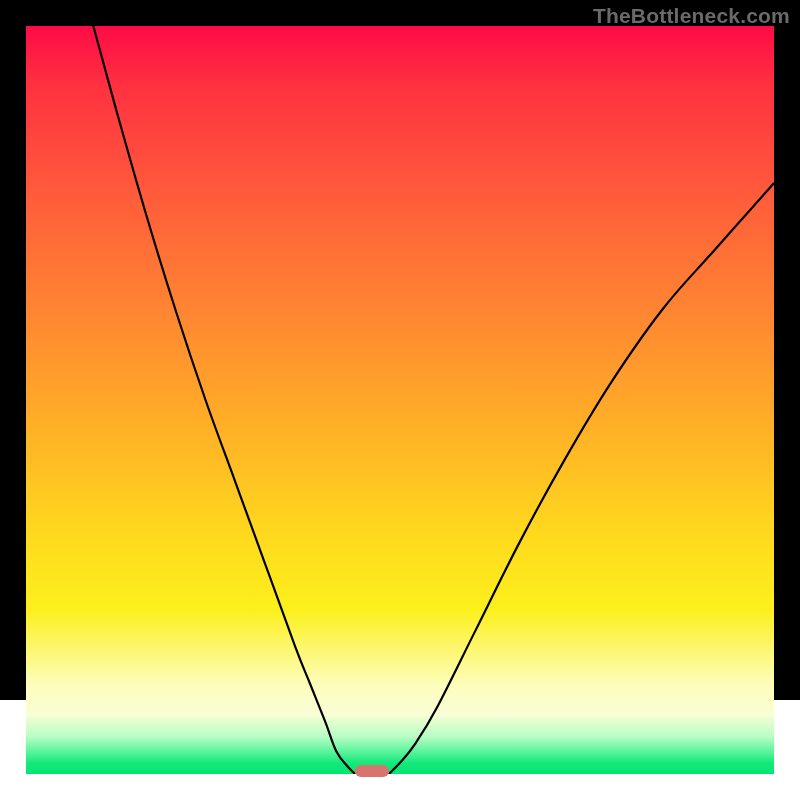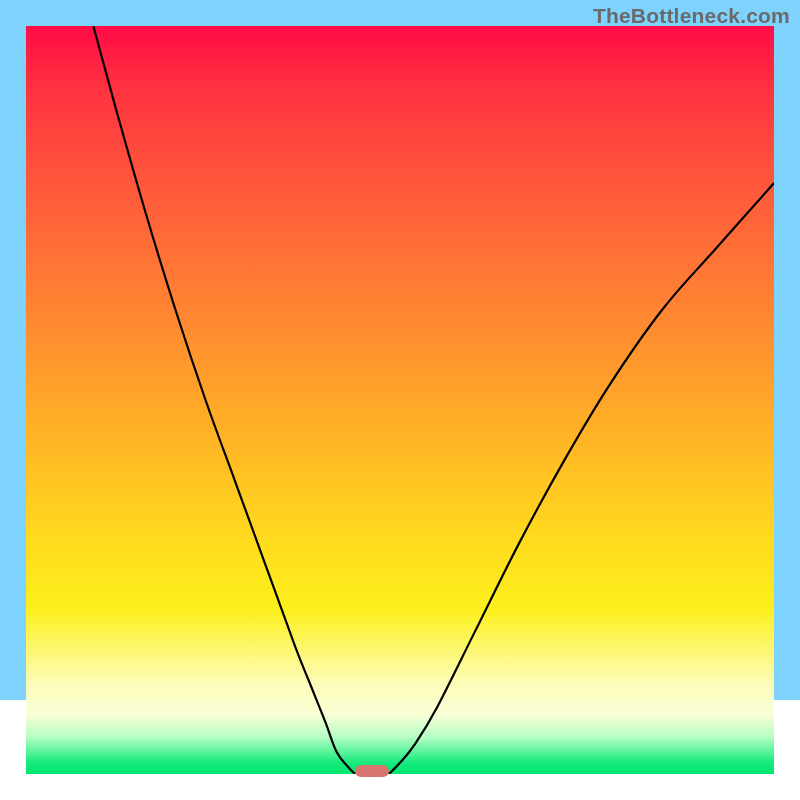--- a/index.html
+++ b/index.html
@@ -7,21 +7,21 @@
     padding: 0;
     width: 800px;
     height: 800px;
     overflow: hidden;
     font-family: Arial, Helvetica, sans-serif;
   }
   .chart-frame {
     position: relative;
     width: 800px;
     height: 700px;
-    background: #7dd3fc;
+    background: #000000;
   }
   .plot-area {
     position: absolute;
     left: 26px;
     top: 26px;
     width: 748px;
     height: 748px;
     
     background: linear-gradient(
       to bottom,

